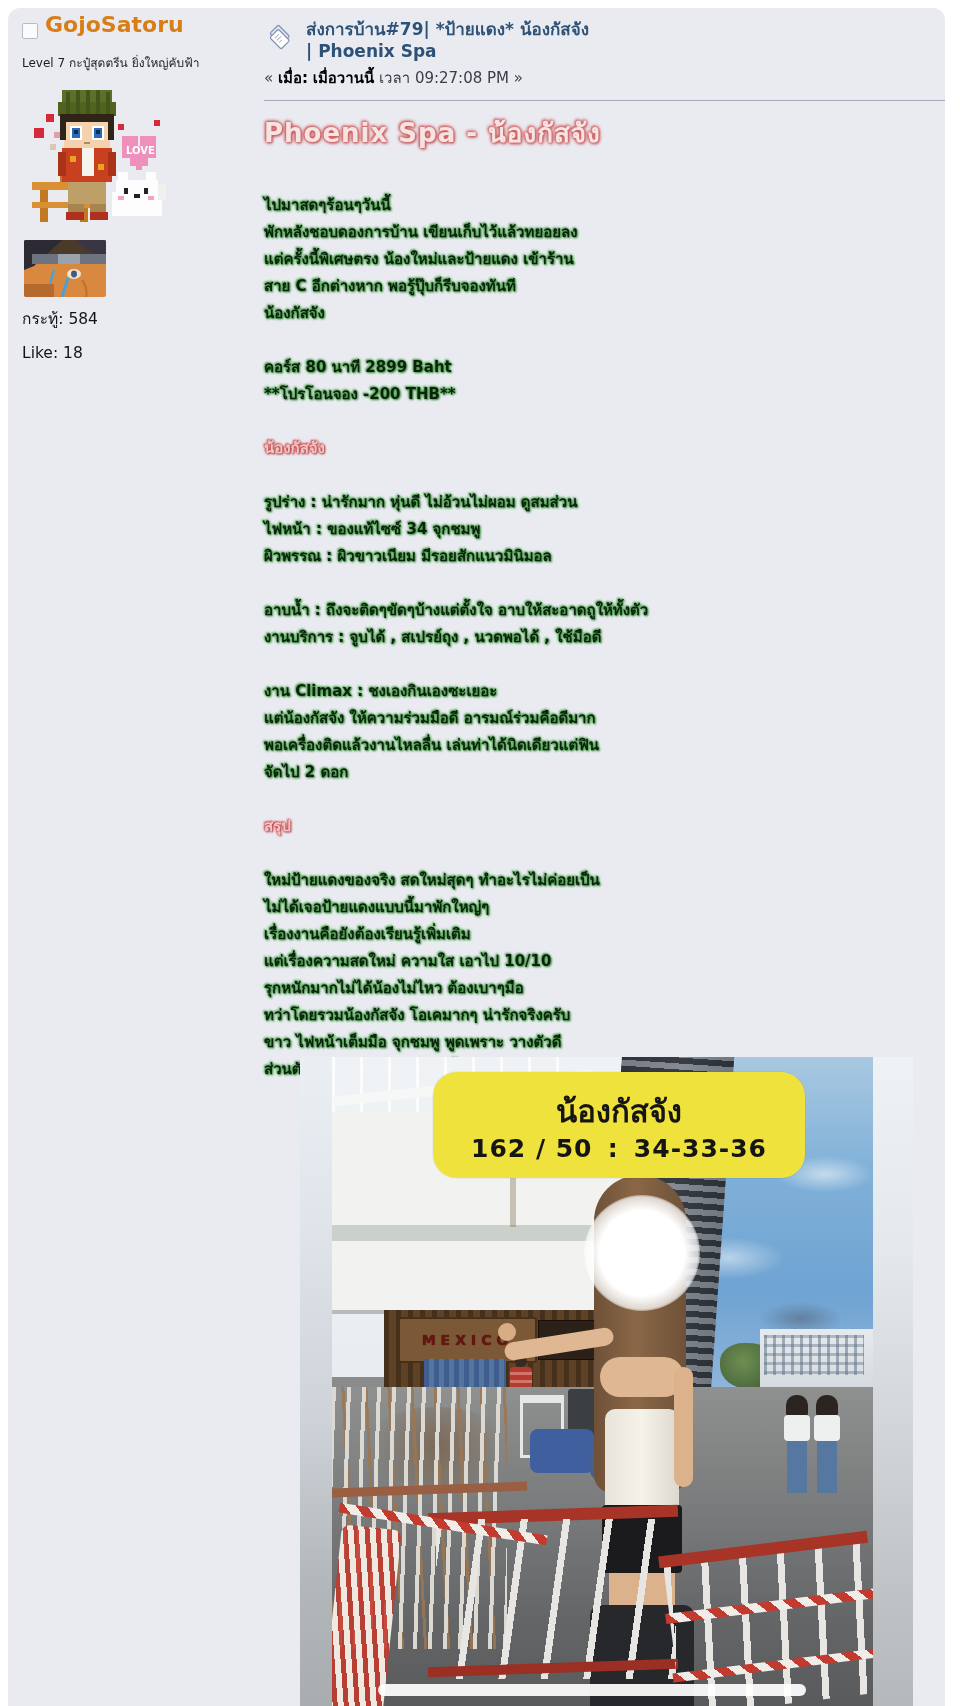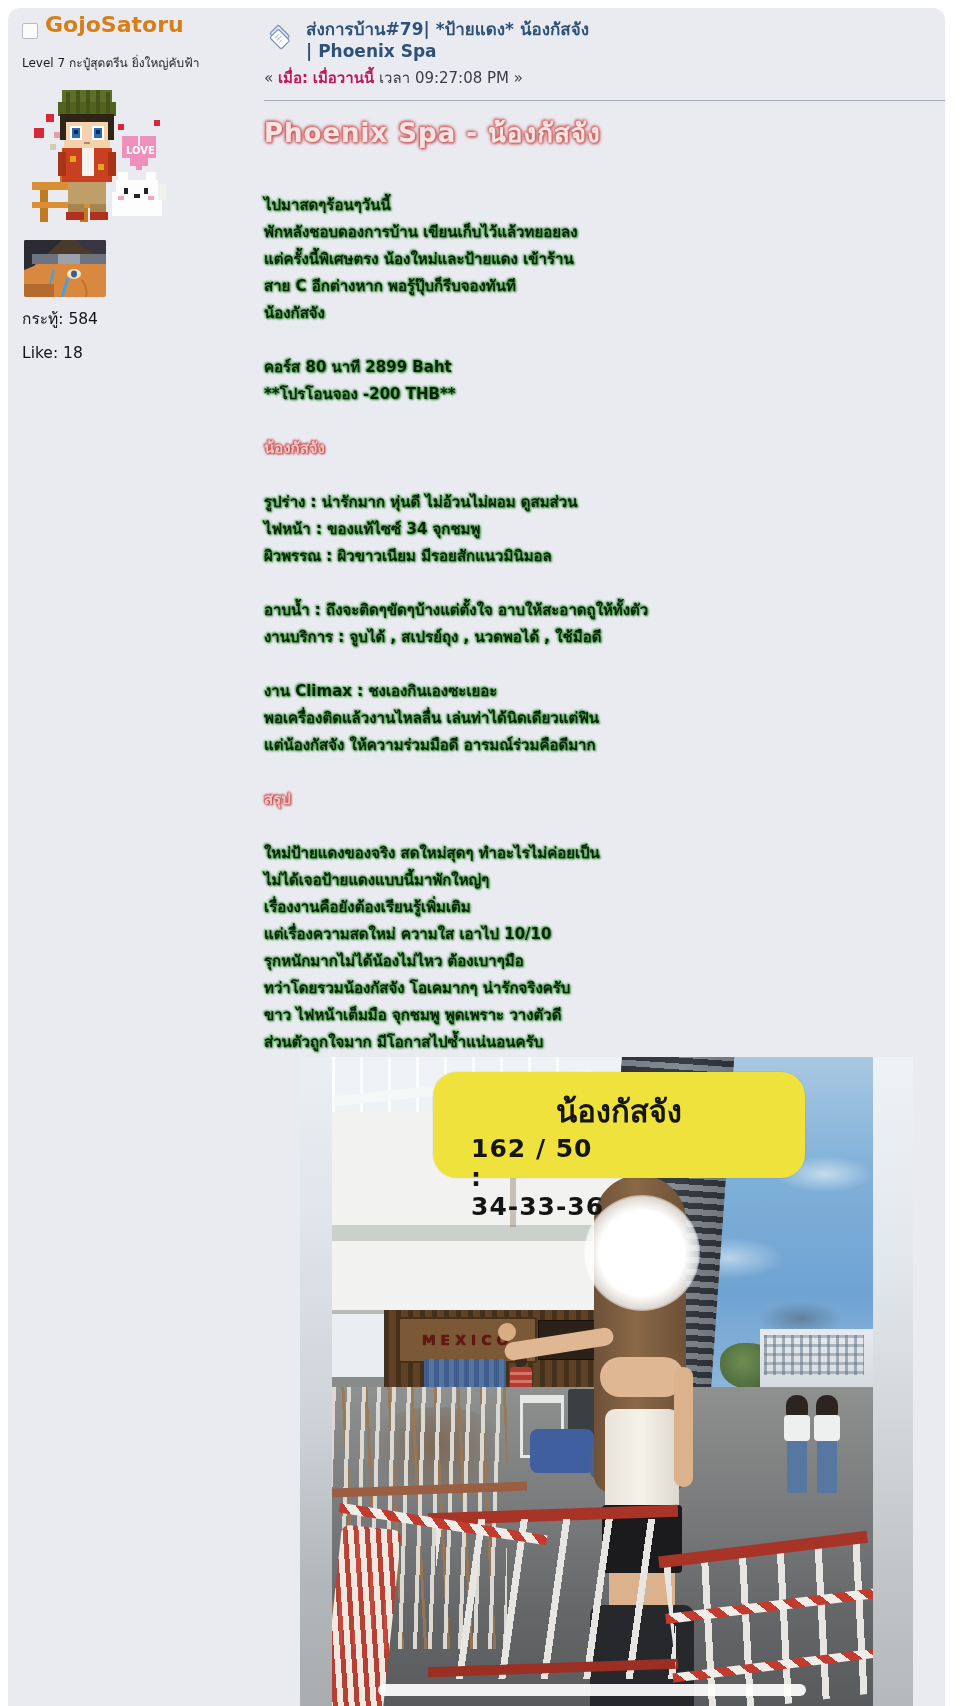--- a/index.html
+++ b/index.html
@@ -29,21 +29,21 @@
   .poster-stat{position:absolute;left:14px;font-size:15.5px;color:#141414;}
   .stat-1{top:298px;} .stat-2{top:336px;}
   
   .content{position:absolute;left:254px;top:10px;width:683px;}
   .subject-icon{position:absolute;left:4px;top:6px;width:26px;height:26px;}
   .subject{
     position:absolute;left:44px;top:0;font-size:17px;font-weight:bold;
     color:#2e5277;line-height:22px;white-space:pre-line;cursor:pointer;
   }
   .meta{position:absolute;left:2px;top:48px;font-size:15px;color:#3c3c44;}
-  .meta .b{font-weight:bold;color:#be185d;}
+  .meta .b{font-weight:bold;color:#000000;}
   .rule{position:absolute;left:2px;top:82px;width:681px;height:1px;background:#a3aabb;}
   .glow-head{
     position:absolute;left:2px;top:94px;font-size:26px;font-weight:bold;letter-spacing:1px;
     color:#f6e3e3;
     text-shadow:0 0 2px #e08a8a,0 0 4px #cf5050,1px 1px 3px #b03434,-1px -1px 3px #cf5050;
     white-space:nowrap;
   }
   .body-lines{position:absolute;left:2px;top:174px;width:681px;}
   .bline{height:27px;line-height:27px;font-size:15px;font-weight:bold;white-space:nowrap;}
   .green-glow{
@@ -161,21 +161,21 @@
     border-radius:8px;transform:rotate(6deg);}
   .carousel-bar{left:46px;top:627px;width:428px;height:12px;border-radius:6px;
     background:rgba(255,255,255,.93);}
   
   .yellow-label{
     left:133px;top:15px;width:372px;height:106px;border-radius:24px;
     background:#f0e23c;box-shadow:0 0 0 1px rgba(0,0,0,.04);
   }
   .yl-title{left:0;top:14px;width:372px;text-align:center;font-size:31px;font-weight:bold;color:#151515;}
   .yl-stats{left:38px;top:62px;width:296px;display:flex;justify-content:space-between;
-    font-size:25px;font-weight:bold;color:#151515;letter-spacing:1px;flex-direction:column;}
+    font-size:25px;font-weight:bold;color:#151515;letter-spacing:1px;}
   .yl-stats span{position:static;}
 </style>
 </head>
 <body>
 
 <div class="post-container">
 
   <div class="sidebar">
     <div class="cbx"></div>
     <div class="poster-name">GojoSatoru</div>
@@ -310,22 +310,23 @@
         <div class="bline red-glow-sm">น้องกัสจัง</div>
         <div class="bline blank">&nbsp;</div>
         <div class="bline green-glow">รูปร่าง : น่ารักมาก หุ่นดี ไม่อ้วนไม่ผอม ดูสมส่วน</div>
         <div class="bline green-glow">ไฟหน้า : ของแท้ไซซ์ 34 จุกชมพู</div>
         <div class="bline green-glow">ผิวพรรณ : ผิวขาวเนียม มีรอยสักแนวมินิมอล</div>
         <div class="bline blank">&nbsp;</div>
         <div class="bline green-glow">อาบน้ำ : ถึงจะติดๆขัดๆบ้างแต่ตั้งใจ อาบให้สะอาดถูให้ทั้งตัว</div>
         <div class="bline green-glow">งานบริการ : จูบได้ , สเปรย์ถุง , นวดพอได้ , ใช้มือดี</div>
         <div class="bline blank">&nbsp;</div>
         <div class="bline green-glow">งาน Climax : ชงเองกินเองซะเยอะ</div>
+        <div class="bline green-glow">แต่น้องกัสจัง ให้ความร่วมมือดี อารมณ์ร่วมคือดีมาก</div>
         <div class="bline green-glow">พอเครื่องติดแล้วงานไหลลื่น เล่นท่าได้นิดเดียวแต่ฟิน</div>
-        <div class="bline green-glow">แต่น้องกัสจัง ให้ความร่วมมือดี อารมณ์ร่วมคือดีมาก</div>
+        <div class="bline green-glow">จัดไป 2 ดอก</div>
         <div class="bline blank">&nbsp;</div>
         <div class="bline red-glow-sm">สรุป</div>
         <div class="bline blank">&nbsp;</div>
         <div class="bline green-glow">ใหม่ป้ายแดงของจริง สดใหม่สุดๆ ทำอะไรไม่ค่อยเป็น</div>
         <div class="bline green-glow">ไม่ได้เจอป้ายแดงแบบนี้มาพักใหญ่ๆ</div>
         <div class="bline green-glow">เรื่องงานคือยังต้องเรียนรู้เพิ่มเติม</div>
         <div class="bline green-glow">แต่เรื่องความสดใหม่ ความใส เอาไป 10/10</div>
         <div class="bline green-glow">รุกหนักมากไม่ได้น้องไม่ไหว ต้องเบาๆมือ</div>
         <div class="bline green-glow">ทว่าโดยรวมน้องกัสจัง โอเคมากๆ น่ารักจริงครับ</div>
         <div class="bline green-glow">ขาว ไฟหน้าเต็มมือ จุกชมพู พูดเพราะ วางตัวดี</div>

